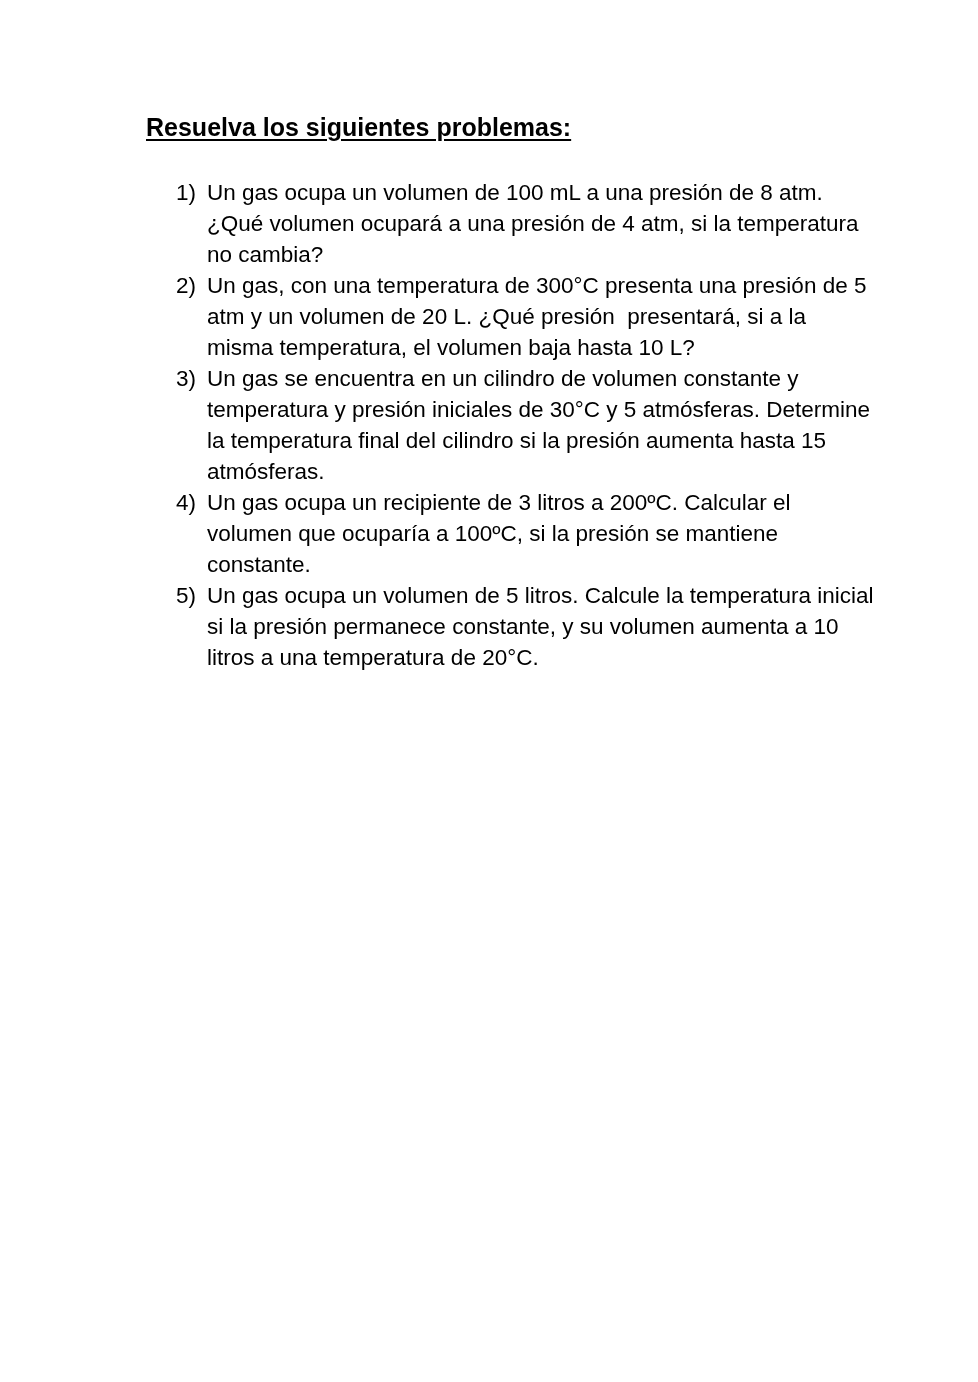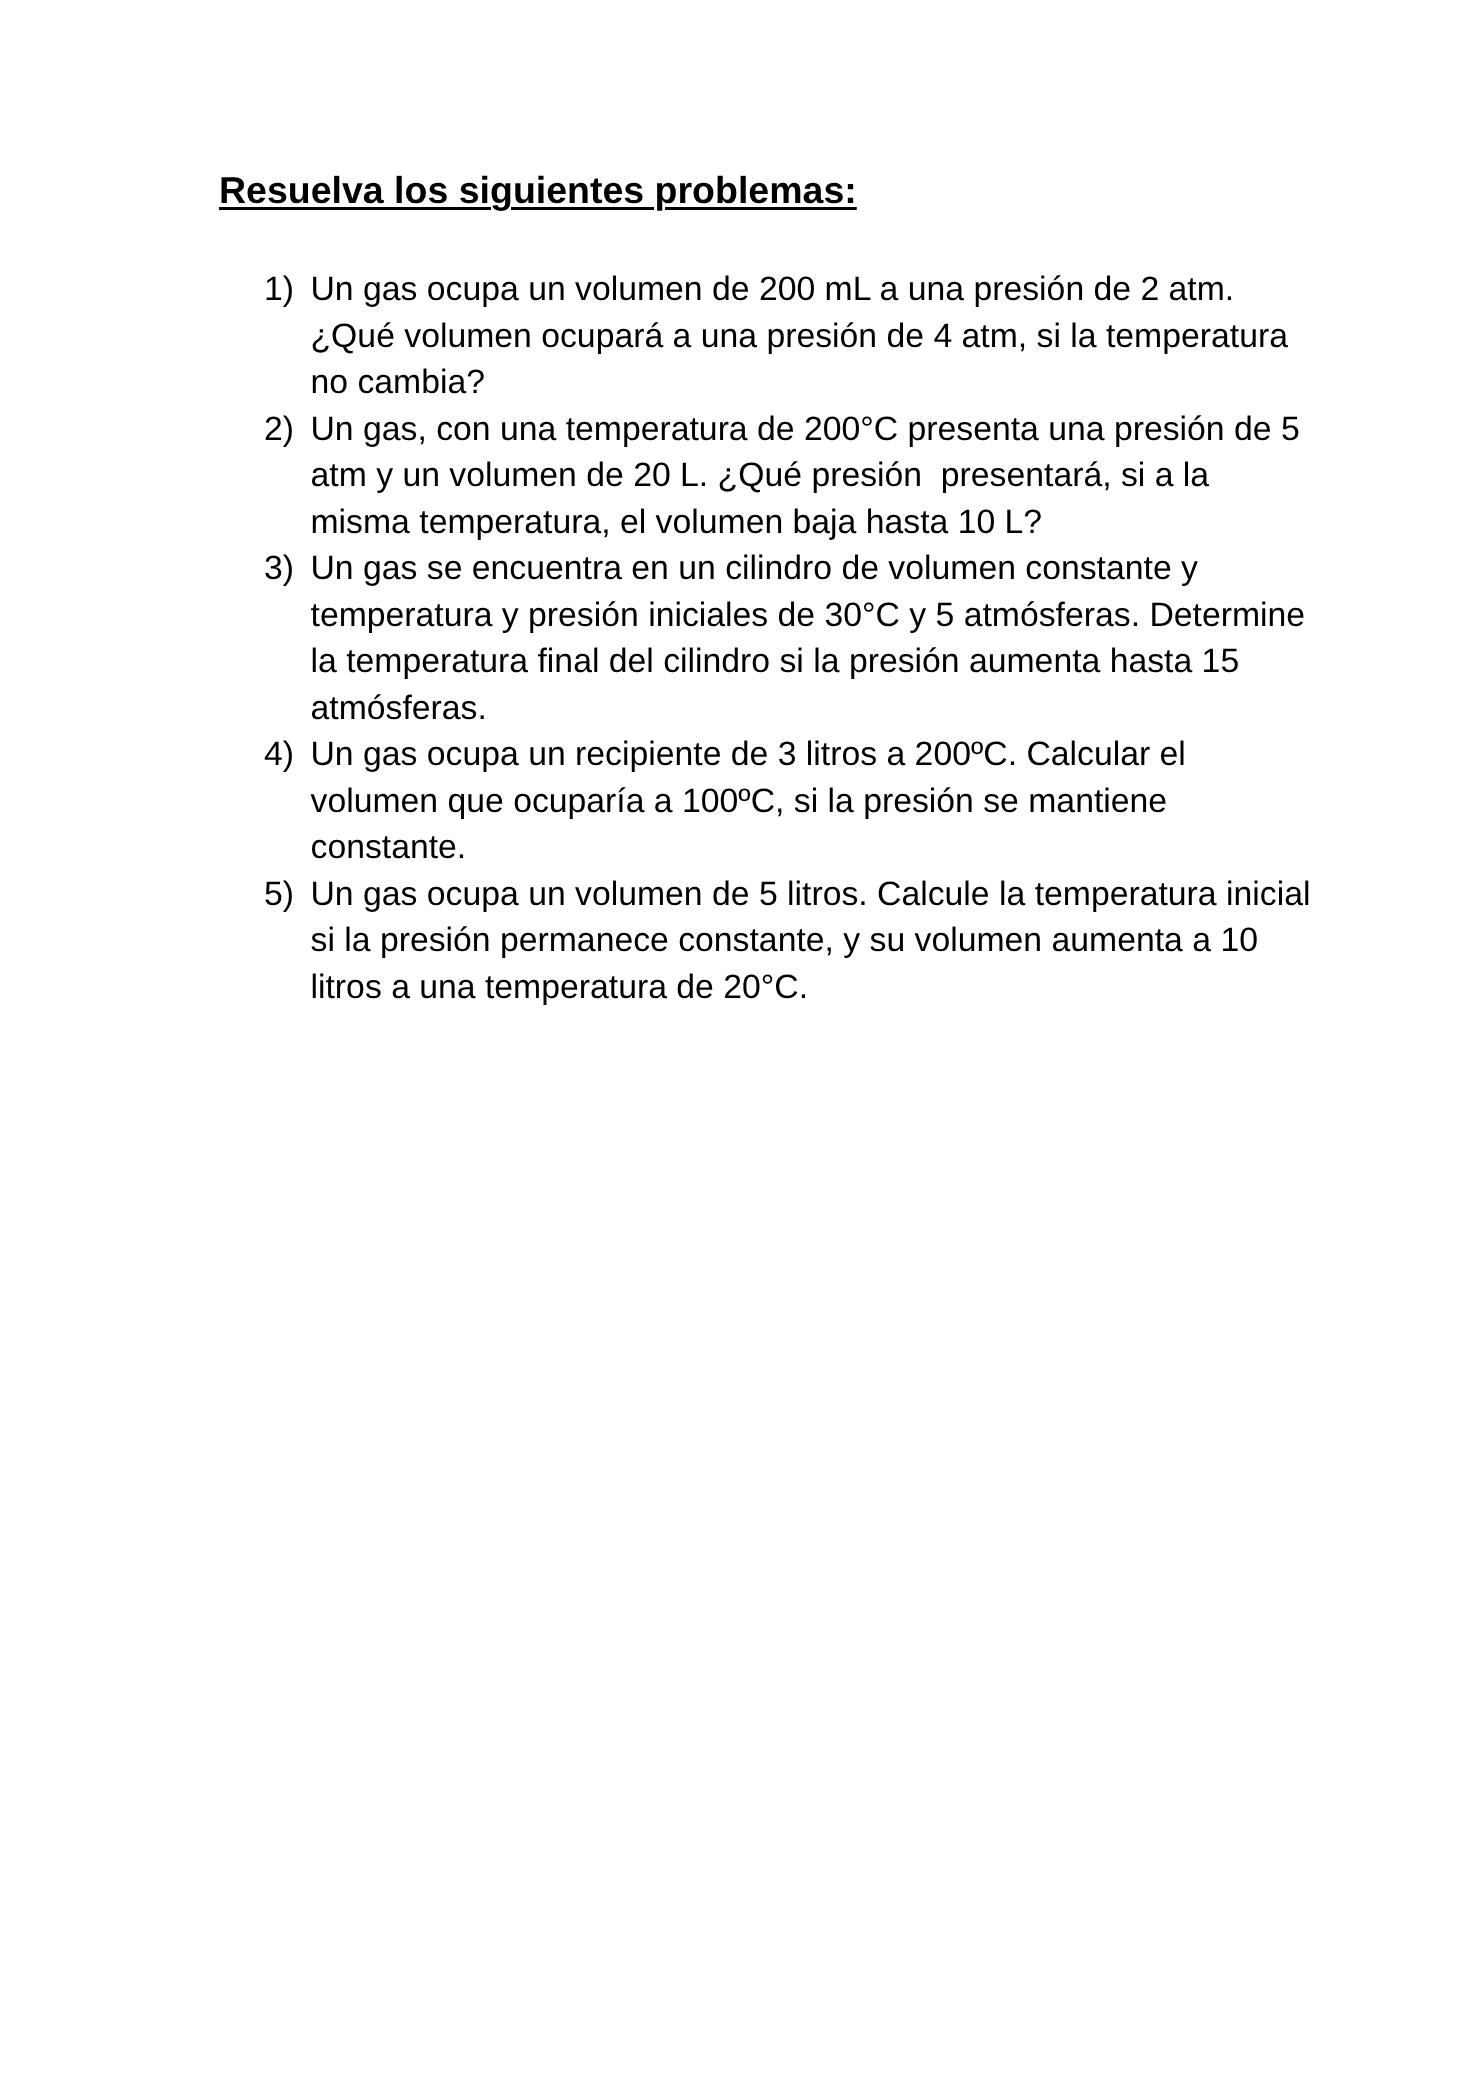--- a/index.html
+++ b/index.html
@@ -54,28 +54,28 @@
 <body>
 
 <div class="page">
 
   <h1 class="doc-heading">Resuelva los siguientes problemas:</h1>
 
   <ol class="problem-list">
 
     <li class="problem">
       <span class="problem-number">1)</span>
-      <span class="problem-text">Un gas ocupa un volumen de 200 mL a una presión de 2 atm.
+      <span class="problem-text">Un gas ocupa un volumen de 100 mL a una presión de 8 atm.
 ¿Qué volumen ocupará a una presión de 4 atm, si la temperatura
 no cambia?</span>
     </li>
 
     <li class="problem">
       <span class="problem-number">2)</span>
-      <span class="problem-text">Un gas, con una temperatura de 200°C presenta una presión de 5
+      <span class="problem-text">Un gas, con una temperatura de 300°C presenta una presión de 5
 atm y un volumen de 20 L. ¿Qué presión  presentará, si a la
 misma temperatura, el volumen baja hasta 10 L?</span>
     </li>
 
     <li class="problem">
       <span class="problem-number">3)</span>
       <span class="problem-text">Un gas se encuentra en un cilindro de volumen constante y
 temperatura y presión iniciales de 30°C y 5 atmósferas. Determine
 la temperatura final del cilindro si la presión aumenta hasta 15
 atmósferas.</span>

